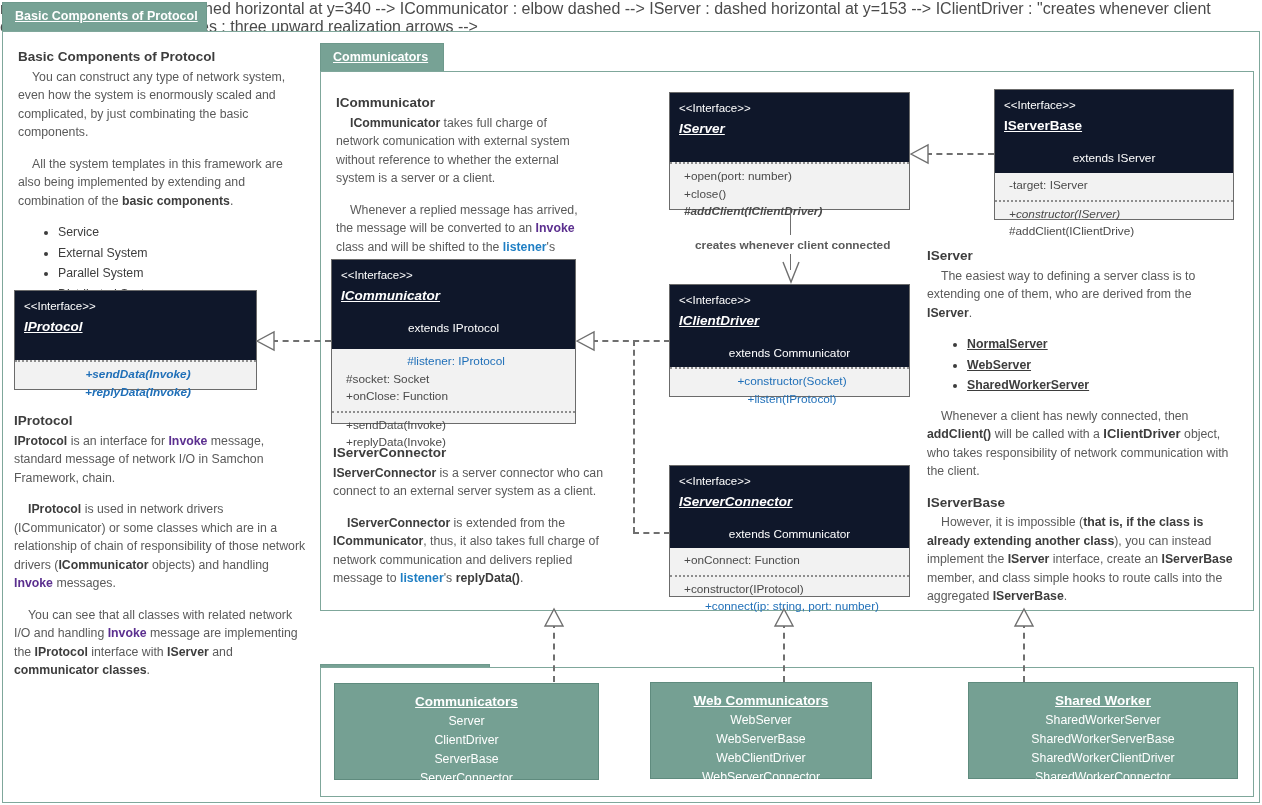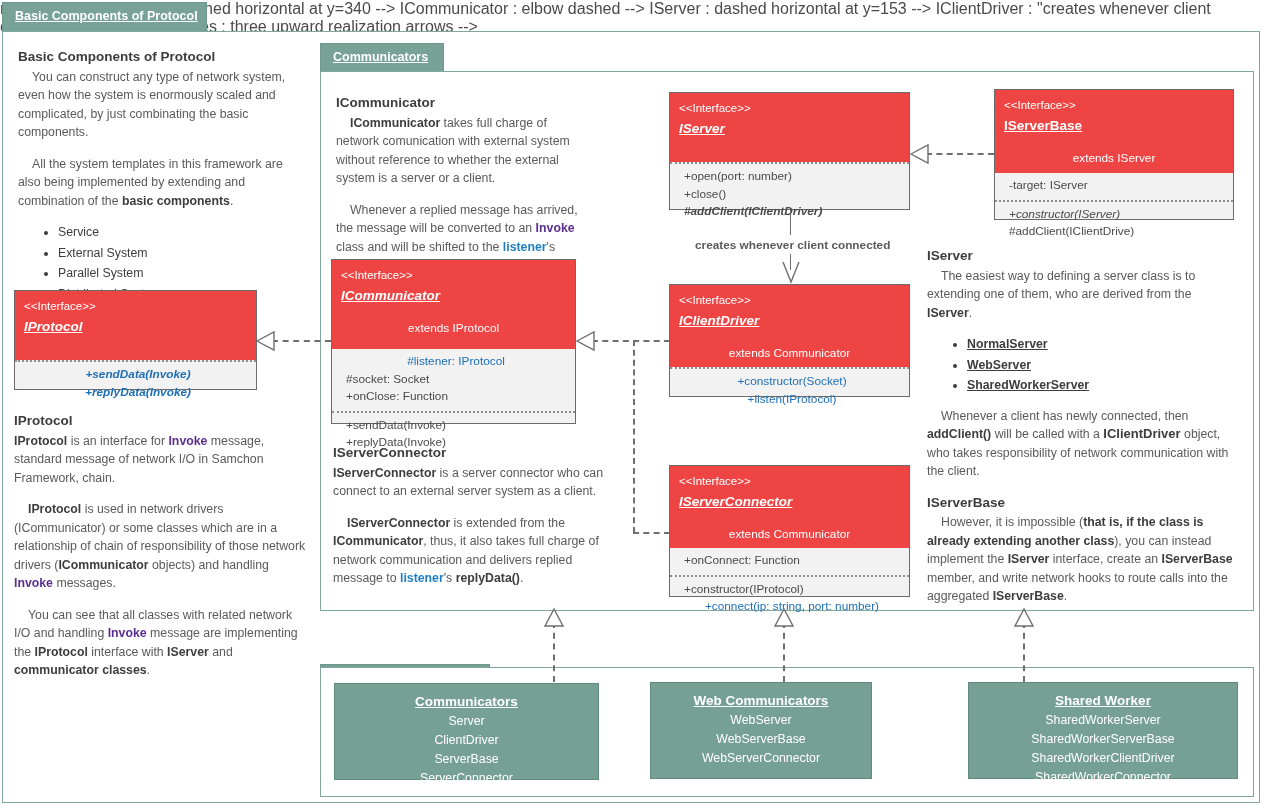--- a/index.html
+++ b/index.html
@@ -19,21 +19,21 @@
   .prose p.ind{text-indent:14px;}
   .prose b{color:#3d3d3d;}
   .kw{color:#5b2f8f;font-weight:bold;}
   .lst{color:#1f7fc4;font-weight:bold;}
   .prose ul{margin:8px 0 12px 0;padding-left:40px;}
   .prose li{margin:0 0 2px 0;color:#3d3d3d;font-size:12.3px;}
   .prose li.link{text-decoration:underline;font-weight:bold;}
 
   
   .uml{position:absolute;border:1px solid #6b6b6b;box-sizing:border-box;background:#f2f2f2;}
-  .uml .head{background:#ef4444;color:#ffffff;padding:7px 9px 8px 9px;}
+  .uml .head{background:#0f172a;color:#ffffff;padding:7px 9px 8px 9px;}
   .uml .stereo{font-size:11.5px;line-height:16px;}
   .uml .cname{font-size:13.5px;font-weight:bold;font-style:italic;text-decoration:underline;line-height:20px;margin-top:3px;}
   .uml .cname.plain{font-style:normal;}
   .uml .ext{font-size:11.8px;text-align:center;line-height:17px;margin-top:14px;}
   .uml .sec{padding:4px 9px 5px 14px;font-size:11.8px;line-height:17.5px;color:#4a4a4a;}
   .uml .sep{border-top:2px dotted #8e8e8e;margin:0;}
   .uml .blue{color:#1f6fb8;text-align:center;}
   .uml .it{font-style:italic;}
   .uml .bi{font-style:italic;font-weight:bold;}
 
@@ -196,39 +196,40 @@
   <div class="prose" style="left:927px;top:247px;width:310px;">
     <h4>IServer</h4>
     <p class="ind"><span>The easiest way to defining a server class is to extending one of them, who are derived from the </span><b>IServer</b><span>.</span></p>
     <ul>
       <li class="link">NormalServer</li>
       <li class="link">WebServer</li>
       <li class="link">SharedWorkerServer</li>
     </ul>
     <p class="ind"><span>Whenever a client has newly connected, then </span><b>addClient()</b><span> will be called with a </span><b style="font-size:13px;">IClientDriver</b><span> object, who takes responsibility of network communication with the client.</span></p>
     <h4>IServerBase</h4>
-    <p class="ind"><span>However, it is impossible (</span><b>that is, if the class is already extending another class</b><span>), you can instead implement the </span><b>IServer</b><span> interface, create an </span><b>IServerBase</b><span> member, and write network hooks to route calls into the aggregated </span><b>IServerBase</b><span>.</span></p>
+    <p class="ind"><span>However, it is impossible (</span><b>that is, if the class is already extending another class</b><span>), you can instead implement the </span><b>IServer</b><span> interface, create an </span><b>IServerBase</b><span> member, and class simple hooks to route calls into the aggregated </span><b>IServerBase</b><span>.</span></p>
   </div>
 
   
   <div class="tab" style="left:320px;top:639px;width:170px;height:29px;margin-top:25px;">Derived Communicators</div>
   <div class="frame" style="left:320px;top:667px;width:934px;height:130px;"></div>
 
   <div class="gbox" style="left:334px;top:683px;width:265px;height:97px;">
     <div class="gt">Communicators</div>
     <div class="gi">Server</div>
     <div class="gi">ClientDriver</div>
     <div class="gi">ServerBase</div>
     <div class="gi">ServerConnector</div>
   </div>
 
   <div class="gbox" style="left:650px;top:682px;width:222px;height:97px;">
     <div class="gt">Web Communicators</div>
     <div class="gi">WebServer</div>
     <div class="gi">WebServerBase</div>
+    <div class="gi">WebClientDriver</div>
     <div class="gi">WebServerConnector</div>
   </div>
 
   <div class="gbox" style="left:968px;top:682px;width:270px;height:97px;">
     <div class="gt">Shared Worker</div>
     <div class="gi">SharedWorkerServer</div>
     <div class="gi">SharedWorkerServerBase</div>
     <div class="gi">SharedWorkerClientDriver</div>
     <div class="gi">SharedWorkerConnector</div>
   </div>

